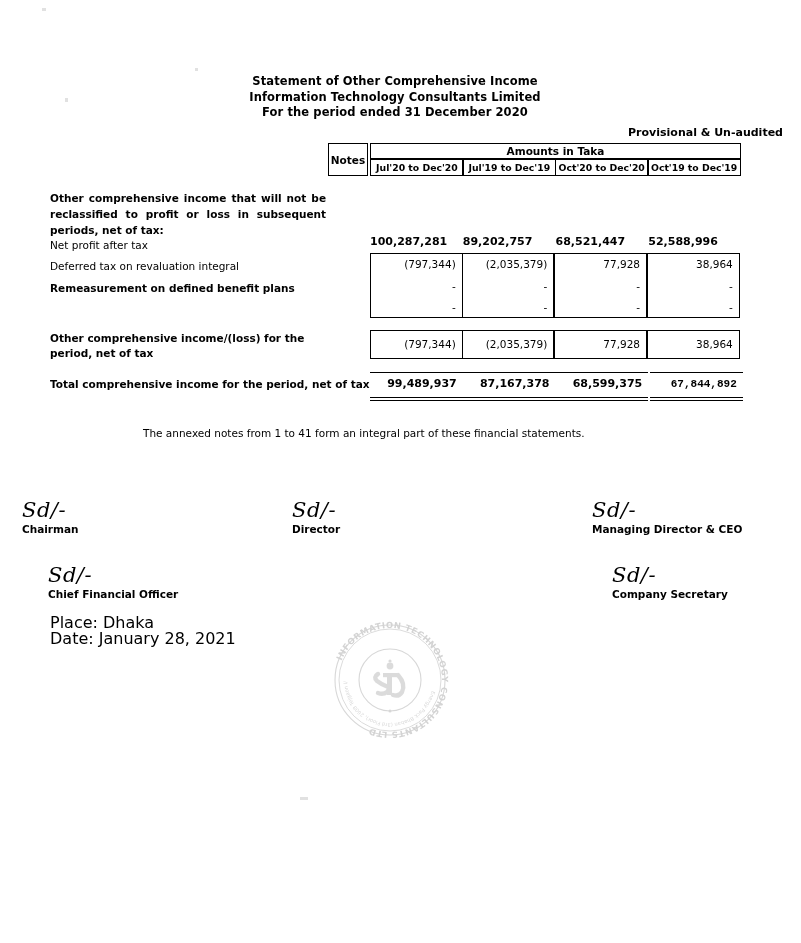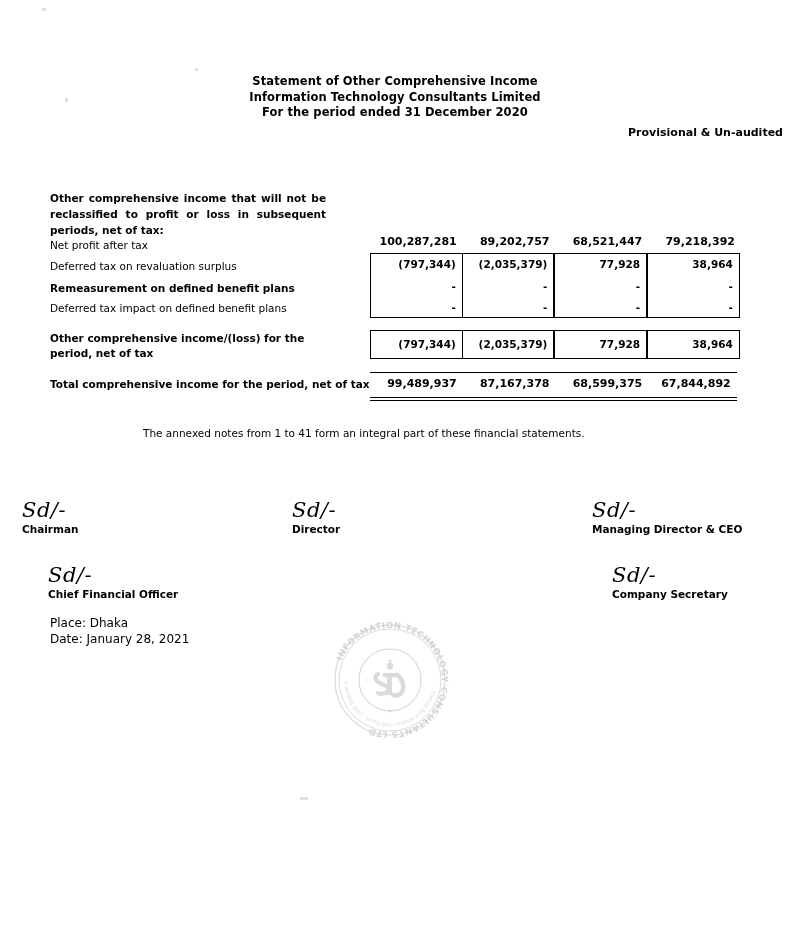--- a/index.html
+++ b/index.html
@@ -139,31 +139,29 @@
   
   .numgrid {
     position: absolute;
     left: 370px;
     width: 371px;
   }
   .ncol {
     position: absolute;
     width: 92.75px;
     box-sizing: border-box;
-    font-weight: bold;
   }
   .ncol:nth-child(1) { left: 0; }
   .ncol:nth-child(2) { left: 92.75px; }
   .ncol:nth-child(3) { left: 185.5px; }
   .ncol:nth-child(4) { left: 278.25px; }
 
   
   .row-npat { top: 234px; height: 16px; }
   .row-npat .ncol {
-    text-align: right;
     font-weight: bold;
     font-size: 11px;
     padding-right: 6px;
     line-height: 16px;
   }
 
   
   .row-box3 { top: 253px; height: 65px; }
   .row-box3 .ncol {
     height: 65px;
@@ -244,21 +242,21 @@
   .sig-director { top: 498px; left: 292px; width: 112px; }
   .sig-md       { top: 498px; left: 592px; width: 152px; }
   .sig-cfo      { top: 563px; left: 48px; width: 130px; }
   .sig-cs       { top: 563px; left: 612px; width: 128px; }
 
   
   .placedate {
     position: absolute;
     top: 615px;
     left: 50px;
-    font-size: 12px;
+    font-size: 16px;
     line-height: 16px;
   }
 
   
   .seal {
     position: absolute;
     left: 328px;
     top: 618px;
     width: 124px;
     height: 124px;
@@ -284,35 +282,44 @@
   <div class="speck" style="left:300px;top:797px;width:8px;height:3px;"></div>
 
   <div class="titles">
     <div class="tline">Statement of Other Comprehensive Income</div>
     <div class="tline">Information Technology Consultants Limited</div>
     <div class="tline">For the period ended 31 December 2020</div>
   </div>
 
   <div class="provisional">Provisional &amp; Un-audited</div>
 
+  <div class="thead">
+    <div class="notes-cell">Notes</div>
+    <div class="amounts-cell">Amounts in Taka</div>
+    <div class="period-row">
+      <div class="period-cell">Jul'20 to Dec'20</div>
+      <div class="period-cell">Jul'19 to Dec'19</div>
+      <div class="period-cell">Oct'20 to Dec'20</div>
+      <div class="period-cell">Oct'19 to Dec'19</div>
+    </div>
+  </div>
 
   <div class="sec-head">Other comprehensive income that will not be reclassified to profit or loss in subsequent periods, net of tax:</div>
 
   <div class="lbl lbl-npat">Net profit after tax</div>
-  <div class="lbl lbl-dtrs">Deferred tax on revaluation surplus</div>
+  <div class="lbl lbl-dtrs">Deferred tax on revaluation integral</div>
   <div class="lbl lbl-rdbp">Remeasurement on defined benefit plans</div>
-  <div class="lbl lbl-dtdbp">Deferred tax impact on defined benefit plans</div>
   <div class="lbl-oci">Other comprehensive income/(loss) for the period, net of tax</div>
   <div class="lbl-total">Total comprehensive income for the period, net of tax</div>
 
   <div class="numgrid row-npat">
     <div class="ncol">100,287,281</div>
     <div class="ncol">89,202,757</div>
     <div class="ncol">68,521,447</div>
-    <div class="ncol">79,218,392</div>
+    <div class="ncol">52,588,996</div>
   </div>
 
   <div class="numgrid row-box3">
     <div class="ncol">
       <div class="cellline">(797,344)</div>
       <div class="cellline">-</div>
       <div class="cellline">-</div>
     </div>
     <div class="ncol">
       <div class="cellline">(2,035,379)</div>
@@ -344,21 +351,21 @@
       <span class="dbl"></span>
     </div>
     <div class="ncol" style="position:absolute;left:92.75px;">
       <span>87,167,378</span>
       <span class="dbl"></span>
     </div>
     <div class="ncol" style="position:absolute;left:185.5px;">
       <span>68,599,375</span>
       <span class="dbl"></span>
     </div>
-    <div class="ncol" style="position:absolute;left:274px;">
+    <div class="ncol" style="position:absolute;left:280px;font-family:Liberation Mono, monospace;">
       <span>67,844,892</span>
       <span class="dbl"></span>
     </div>
   </div>
 
   <div class="annexed">The annexed notes from 1 to 41 form an integral part of these financial statements.</div>
 
   <div class="sig sig-chairman">
     <div class="mark">Sd/-</div>
     <div class="role">Chairman</div>

